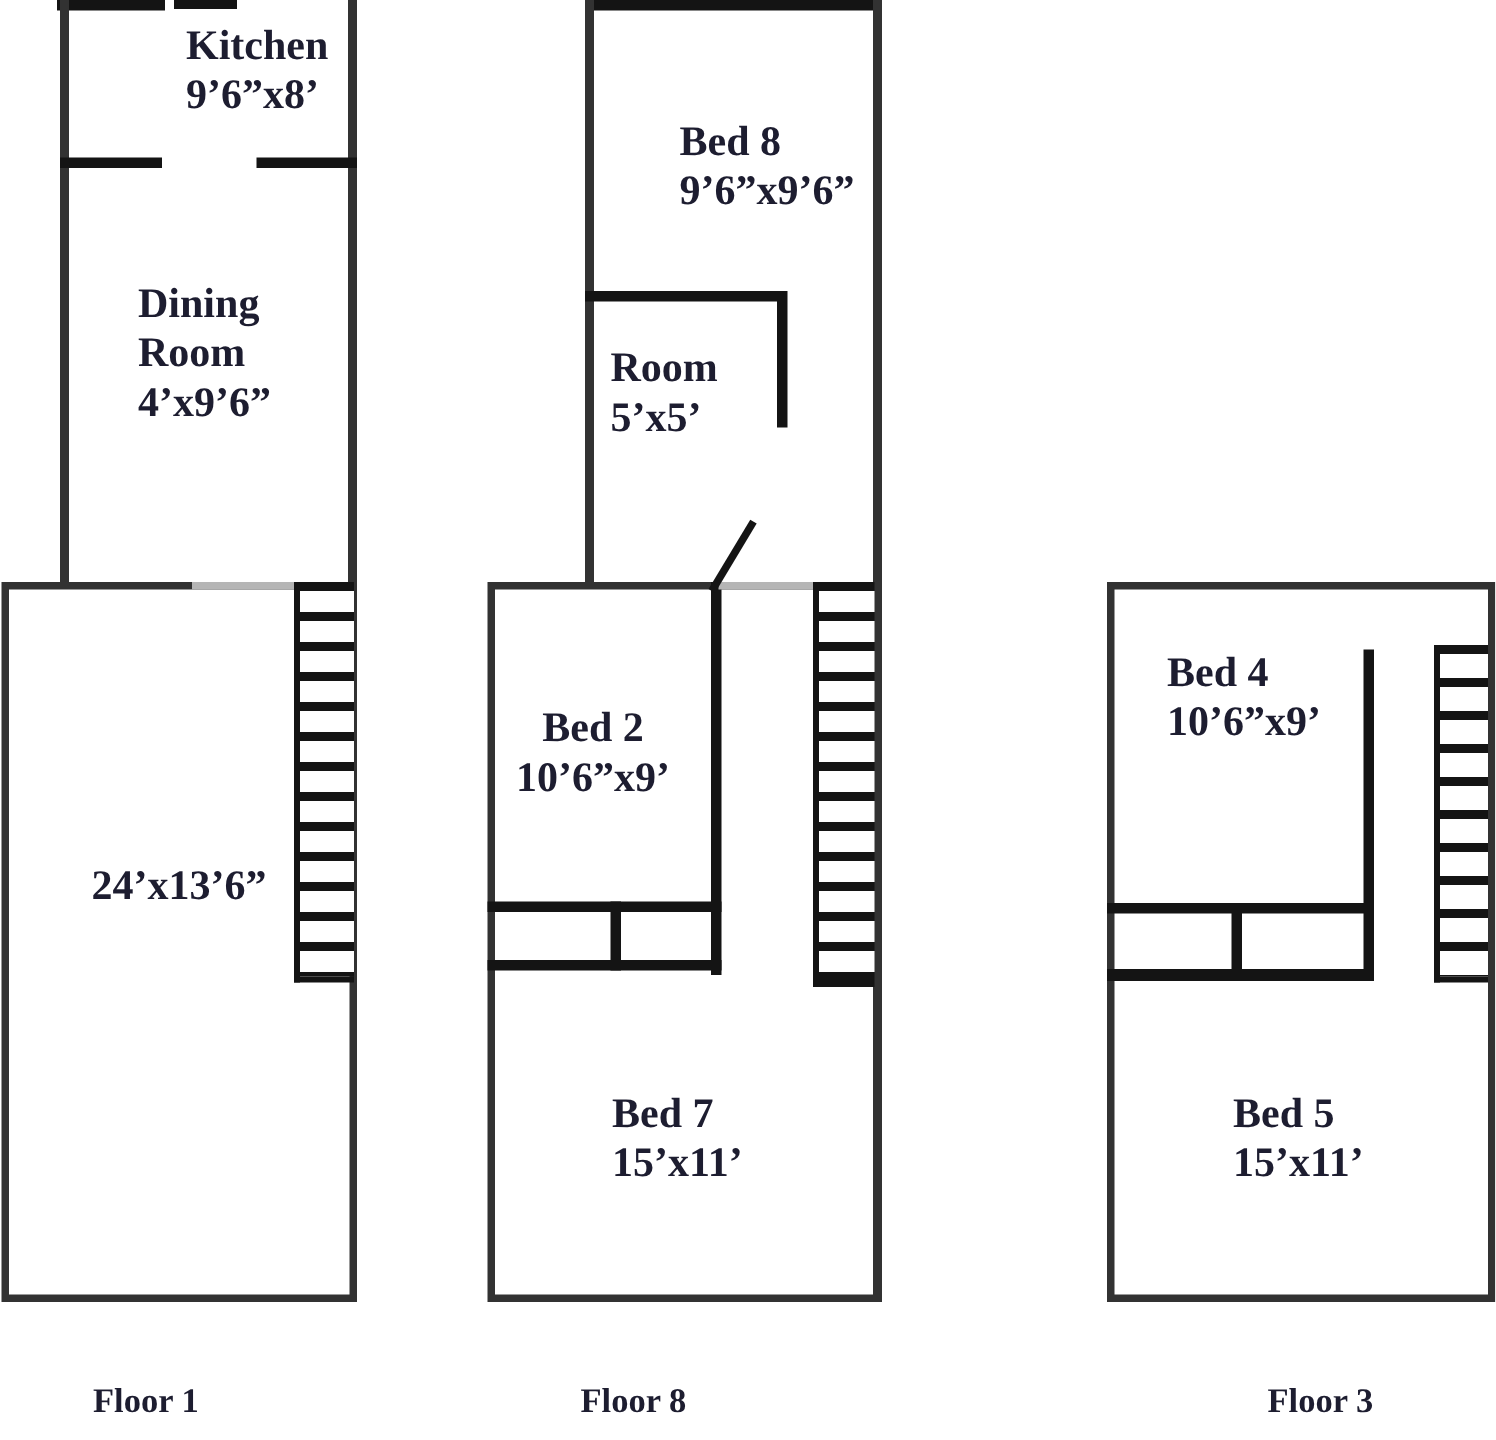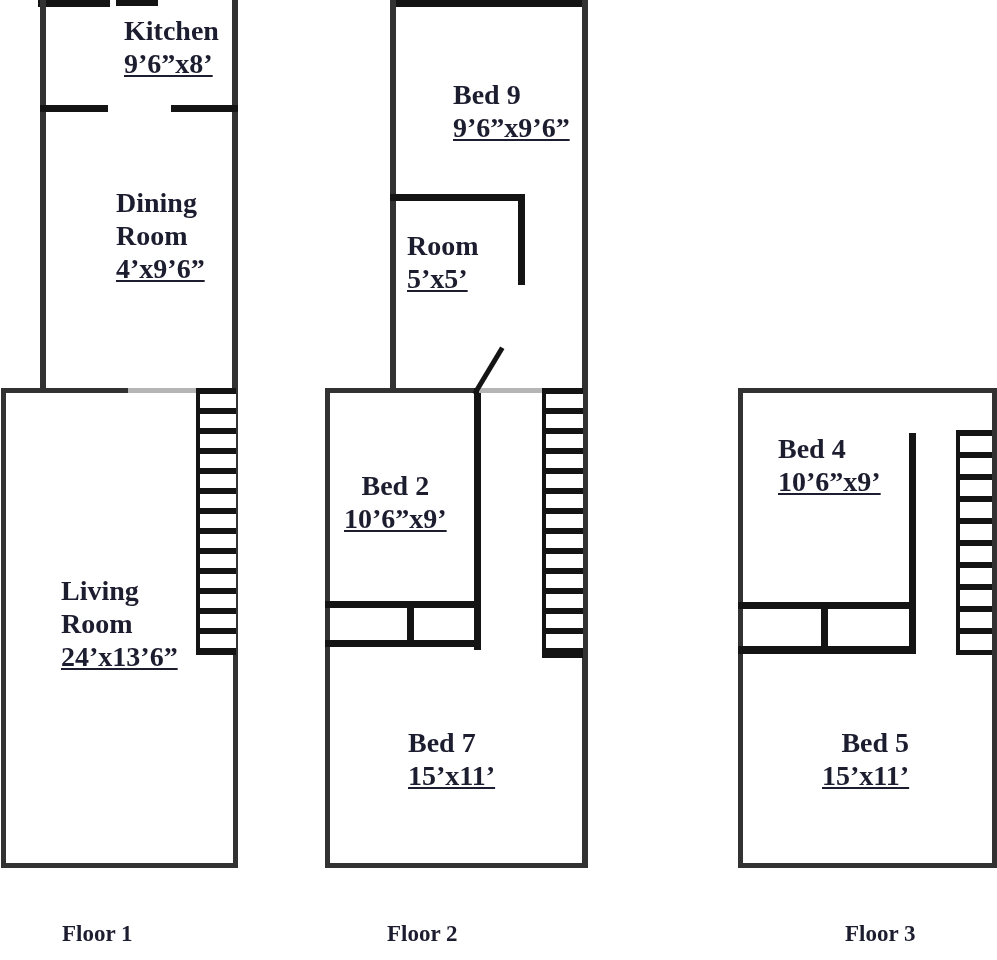--- a/index.html
+++ b/index.html
@@ -44,21 +44,21 @@
     z-index: 5;
   }
   .room-label {
     position: absolute;
     font-size: 28px;
     font-weight: bold;
     line-height: 33px;
     z-index: 6;
   }
   .room-label .rname { display: block; }
-  .room-label .rdims { display: block; white-space: nowrap; text-decoration: underline; }
+  .room-label .rdims { display: block; white-space: nowrap; }
   .room-label.narrow { width: 96px; }
   .floor-label {
     position: absolute;
     font-size: 23px;
     font-weight: bold;
     line-height: 32px;
     white-space: nowrap;
     z-index: 6;
   }
 </style>
@@ -81,26 +81,25 @@
     <div class="box" style="left:1px; top:388px; width:237px; height:480px;"></div>
 
     <div class="opening" style="left:128px; top:388px; width:70px; height:5px;"></div>
 
     <div class="stairs" style="left:196px; top:388px; width:40px; height:267px;"></div>
 
     <div class="room-label" style="left:124px; top:14px;">
       <span class="rname">Kitchen</span>
       <span class="rdims">9’6”x8’</span>
     </div>
-    <div class="room-label narrow" style="left:116px; top:186px;">
+    <div class="room-label narrow" style="left:92px; top:186px;">
       <span class="rname">Dining Room</span>
       <span class="rdims">4’x9’6”</span>
     </div>
     <div class="room-label narrow" style="left:61px; top:574px;">
-      <span class="rname">Living Room</span>
       <span class="rdims">24’x13’6”</span>
     </div>
     <div class="floor-label" style="left:62px; top:918px;">Floor 1</div>
   </div>
 
   <div>
 
     <div class="wall" style="left:390px; top:0; width:198px; height:7px;"></div>
     <div class="wall soft" style="left:390px; top:0; width:6px; height:392px;"></div>
     <div class="wall soft" style="left:582px; top:0; width:6px; height:868px;"></div>
@@ -114,52 +113,52 @@
     <div class="opening" style="left:479px; top:388px; width:64px; height:5px;"></div>
     <div class="wall" style="left:474px; top:388px; width:7px; height:262px;"></div>
 
     <div class="wall" style="left:325px; top:601px; width:156px; height:7px;"></div>
     <div class="wall" style="left:325px; top:640px; width:156px; height:7px;"></div>
     <div class="wall" style="left:407px; top:601px; width:7px; height:46px;"></div>
 
     <div class="stairs" style="left:542px; top:388px; width:41px; height:270px;"></div>
 
     <div class="room-label" style="left:453px; top:78px;">
-      <span class="rname">Bed 9</span>
+      <span class="rname">Bed 8</span>
       <span class="rdims">9’6”x9’6”</span>
     </div>
     <div class="room-label" style="left:407px; top:229px;">
       <span class="rname">Room</span>
       <span class="rdims">5’x5’</span>
     </div>
     <div class="room-label" style="left:344px; top:469px;text-align:center;">
       <span class="rname">Bed 2</span>
       <span class="rdims">10’6”x9’</span>
     </div>
     <div class="room-label" style="left:408px; top:726px;">
       <span class="rname">Bed 7</span>
       <span class="rdims">15’x11’</span>
     </div>
-    <div class="floor-label" style="left:387px; top:918px;">Floor 2</div>
+    <div class="floor-label" style="left:387px; top:918px;">Floor 8</div>
   </div>
 
   <div>
     <div class="box" style="left:738px; top:388px; width:259px; height:480px;"></div>
     <div class="wall" style="left:909px; top:433px; width:7px; height:220px;"></div>
 
     <div class="wall" style="left:738px; top:602px; width:178px; height:7px;"></div>
     <div class="wall" style="left:738px; top:646px; width:178px; height:8px;"></div>
     <div class="wall" style="left:821px; top:602px; width:7px; height:52px;"></div>
 
     <div class="stairs sp22" style="left:956px; top:430px; width:36px; height:225px;"></div>
 
     <div class="room-label" style="left:778px; top:432px;">
       <span class="rname">Bed 4</span>
       <span class="rdims">10’6”x9’</span>
     </div>
-    <div class="room-label" style="left:822px; top:726px;text-align:right;">
+    <div class="room-label" style="left:822px; top:726px;">
       <span class="rname">Bed 5</span>
       <span class="rdims">15’x11’</span>
     </div>
     <div class="floor-label" style="left:845px; top:918px;">Floor 3</div>
   </div>
 
 </div>
 
 </body></html>

